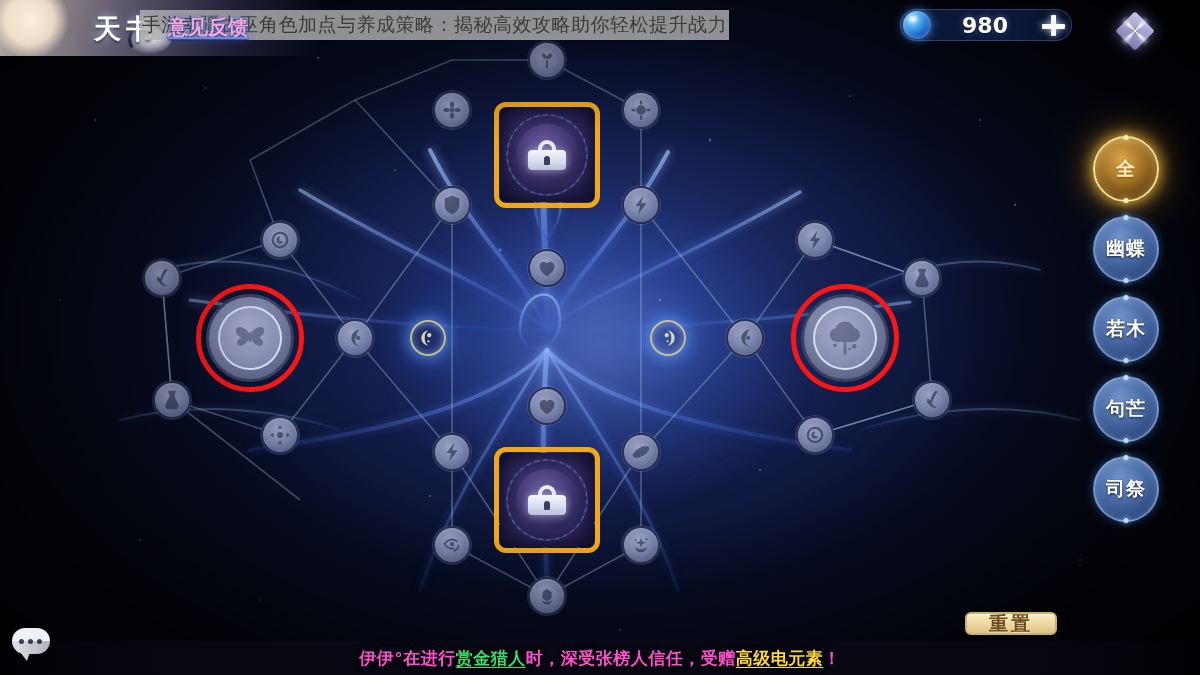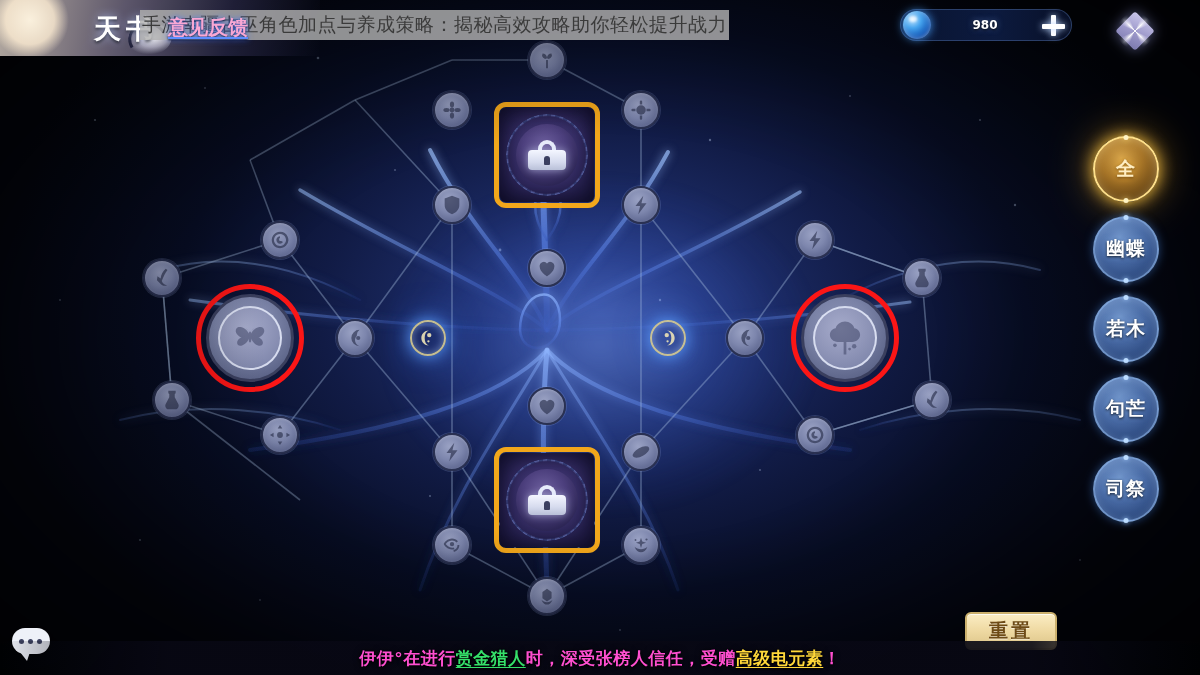--- a/index.html
+++ b/index.html
@@ -91,21 +91,21 @@
     position: relative; width: 28px; height: 28px; margin-left: 2px; border-radius: 50%;
     background: radial-gradient(circle at 34% 30%, #bfe4ff 0%, #46a4ee 32%, #1158b8 66%, #0a2f76 100%);
     box-shadow: 0 0 10px rgba(70,160,255,.9), inset 0 0 6px rgba(255,255,255,.45);
     flex: 0 0 auto;
   }
   .currency-orb::after {
     content:""; position:absolute; left:6px; top:5px; width:8px; height:6px; border-radius:50%;
     background: rgba(255,255,255,.7); filter: blur(1px);
   }
   .currency-value {
-    flex: 1; text-align: center; font-size: 12px; font-weight: 700; color: #ffffff;
+    flex: 1; text-align: center; font-size: 22px; font-weight: 700; color: #ffffff;
     text-shadow: 0 1px 3px rgba(0,0,0,.9), 0 0 6px rgba(140,180,255,.5);
     font-family: "DejaVu Sans", sans-serif;
   }
   .currency-plus {
     width: 28px; height: 28px; margin-right: 4px; flex: 0 0 auto;
     position: relative; cursor: pointer;
   }
   .currency-plus::before, .currency-plus::after {
     content:""; position:absolute; background:#ffffff; border-radius:1px;
     box-shadow: 0 0 7px rgba(190,215,255,.95);
@@ -245,21 +245,21 @@
   .rail-btn.active {
     background: radial-gradient(circle at 42% 32%, #d4a24a 0%, #a77528 38%, #6a4715 74%, #4a320f 100%);
     border-color: #ffe08a;
     box-shadow: 0 0 16px rgba(255,200,70,.95), 0 0 40px rgba(255,180,40,.55), inset 0 2px 10px rgba(255,225,150,.45);
   }
   .rail-btn.active .lbl { color:#ffeec2; text-shadow: 0 0 8px rgba(255,190,60,.95), 0 1px 3px rgba(60,30,0,.9); }
   .rail-btn.active .pip { background:#fff3c4; box-shadow: 0 0 6px #ffd86a; }
 
   
   .reset-btn {
-    position: absolute; left: 965px; top: 612px; width: 92px; height: 38px; border-radius: 6px;
+    position: absolute; left: 965px; top: 612px; width: 92px; height: 23px; border-radius: 6px;
     display: flex; align-items: center; justify-content: center; cursor: pointer;
     background: linear-gradient(180deg, #fbedc4 0%, #f0dba5 45%, #dcc487 100%);
     border: 2px solid #cbb06d; box-shadow: 0 2px 5px rgba(0,0,0,.55), inset 0 1px 0 rgba(255,255,255,.75);
   }
   .reset-btn span {
     font-size: 19px; font-weight: 700; color: #6e4b17; letter-spacing: 3px;
     font-family: "DejaVu Serif", "Liberation Serif", serif;
     text-shadow: 0 1px 0 rgba(255,255,255,.55);
   }
 

